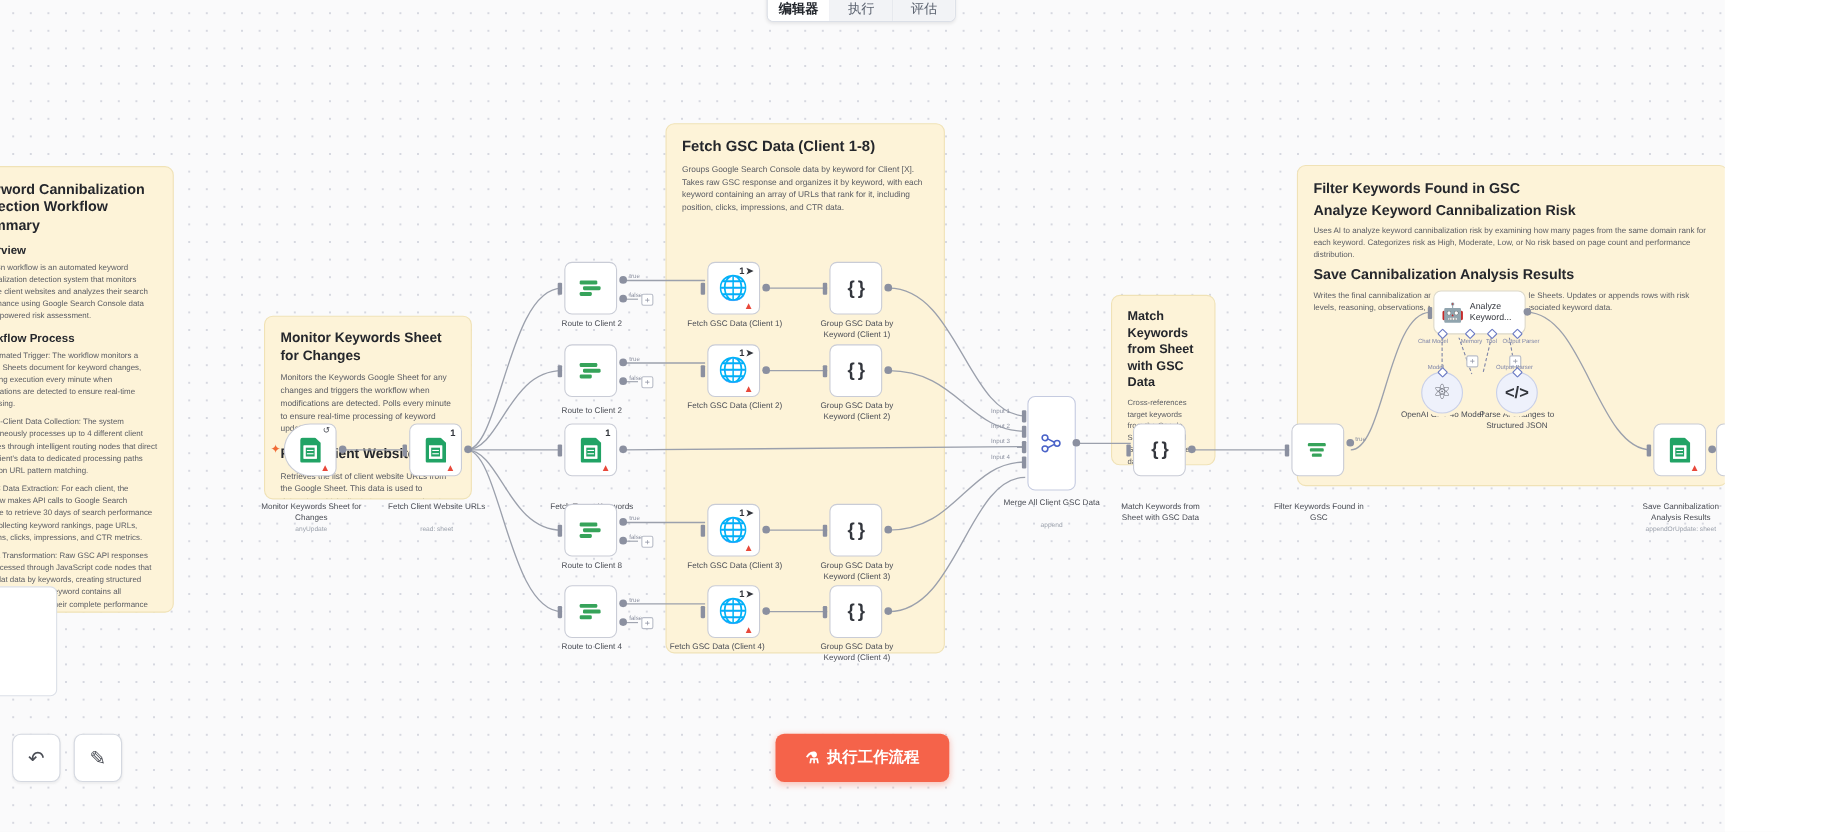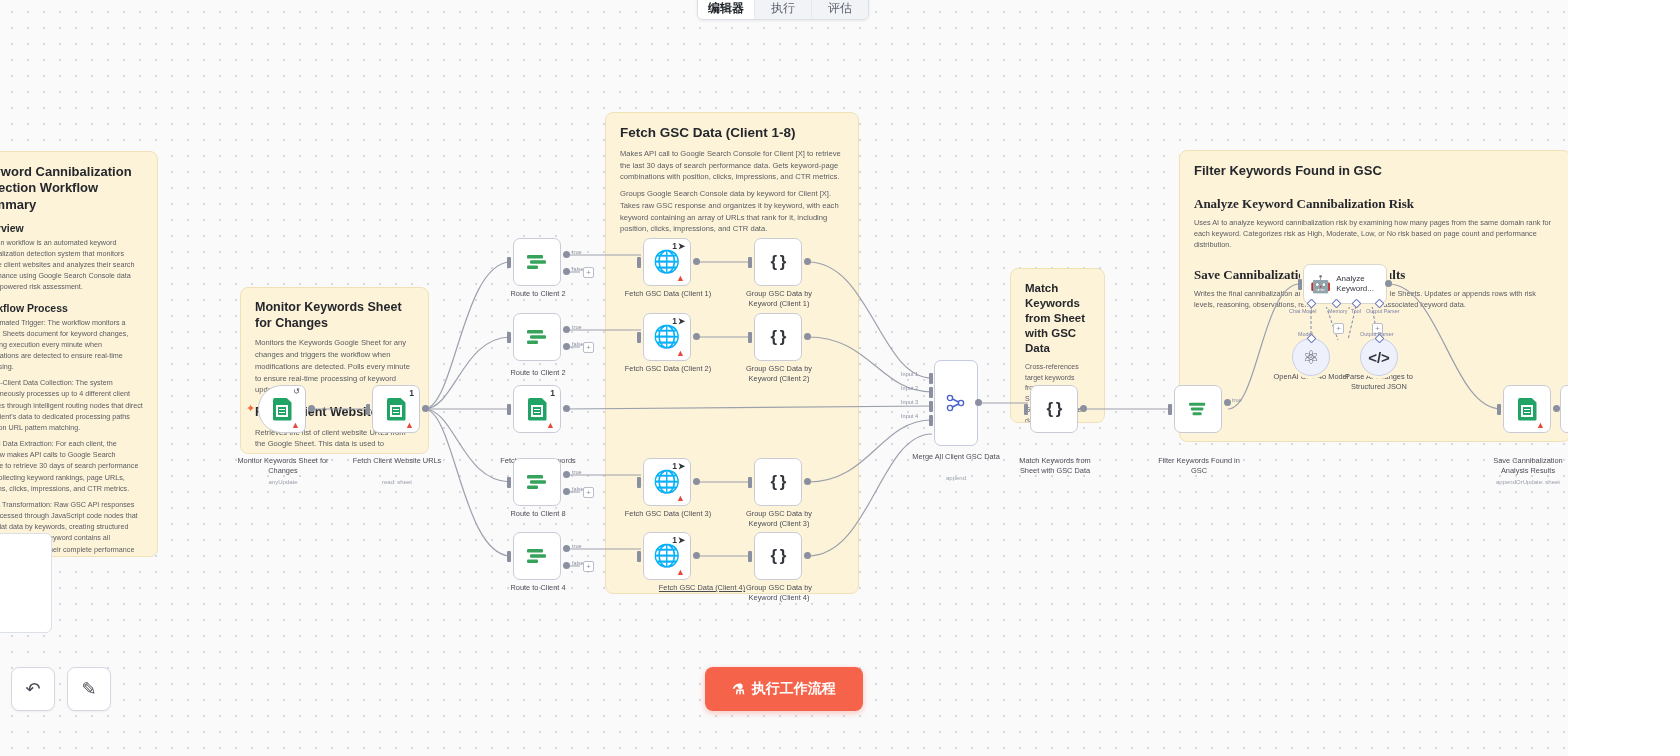--- a/index.html
+++ b/index.html
@@ -66,21 +66,21 @@
 
   #note-left h3 { font-size: 13px; }
   #note-mid h3 { font-size: 13.5px; }
   #note-right h3 { font-size: 13px; margin-bottom: 4px;}
   #note-monitor h3 { font-size: 12.5px; }
   #note-match h3 { font-size: 11.5px; line-height:1.3;}
   #note-match p { font-size: 7px; }
   #note-left h4 { font-size: 10.5px; }
   #note-left p { font-size: 7.2px; }
   #note-right p { font-size: 7.3px; }
-  #note-right h3.sub { margin-top: 17px; font-family: Liberation Serif, serif; }
+  #note-right h3.sub { margin-top: 4px; }
 
   
   .node {
     position: absolute; z-index: 10;
     width: 48px; height: 48px;
     background: #ffffff;
     border: 1px solid #c9ccd6;
     border-radius: 7px;
     display: flex; align-items: center; justify-content: center;
   }
@@ -277,21 +277,20 @@
     <h4>Workflow Process</h4>
     <p>1. Automated Trigger: The workflow monitors a Google Sheets document for keyword changes, triggering execution every minute when modifications are detected to ensure real-time processing.</p>
     <p>2. Multi-Client Data Collection: The system simultaneously processes up to 4 different client websites through intelligent routing nodes that direct each client's data to dedicated processing paths based on URL pattern matching.</p>
     <p>3. GSC Data Extraction: For each client, the workflow makes API calls to Google Search Console to retrieve 30 days of search performance data, collecting keyword rankings, page URLs, positions, clicks, impressions, and CTR metrics.</p>
     <p>4. Data Transformation: Raw GSC API responses are processed through JavaScript code nodes that group flat data by keywords, creating structured datasets where each keyword contains all competing URLs with their complete performance metrics.</p>
 
   </div>
 
   <div class="sticky" id="note-mid">
     <h3>Fetch GSC Data (Client 1-8)</h3>
-    <p>Makes API call to Google Search Console for Client [X] to retrieve the last 30 days of search performance data. Gets keyword-page combinations with position, clicks, impressions, and CTR metrics.</p>
     <p>Groups Google Search Console data by keyword for Client [X]. Takes raw GSC response and organizes it by keyword, with each keyword containing an array of URLs that rank for it, including position, clicks, impressions, and CTR data.</p>
   </div>
 
   <div class="sticky" id="note-right">
     <h3>Filter Keywords Found in GSC</h3>
     <h3 class="sub">Analyze Keyword Cannibalization Risk</h3>
     <p>Uses AI to analyze keyword cannibalization risk by examining how many pages from the same domain rank for each keyword. Categorizes risk as High, Moderate, Low, or No risk based on page count and performance distribution.</p>
     <h3 class="sub">Save Cannibalization Analysis Results</h3>
     <p>Writes the final cannibalization analysis results back to Google Sheets. Updates or appends rows with risk levels, reasoning, observations, remediation steps, and all associated keyword data.</p>
   </div>
@@ -435,21 +434,21 @@
   <div class="port" style="left:693px; top:478px;"></div>
   <div class="node-label" style="left:622px; top:509px;">Fetch GSC Data (Client 3)</div>
 
   <div class="node" style="left:643px; top:532px;">
     <div class="ic-globe">🌐</div>
     <div class="badge-count"><span>1</span>➤</div>
     <div class="warn">▲</div>
   </div>
   <div class="port in" style="left:637px; top:551px;"></div>
   <div class="port" style="left:693px; top:552px;"></div>
-  <div class="node-label" style="left:656px; top:583px;text-decoration:underline;">Fetch GSC Data (Client 4)</div>
+  <div class="node-label" style="left:606px; top:583px;">Fetch GSC Data (Client 4)</div>
 
   <div class="node" style="left:754px; top:238px;">
     <div class="ic-code">{ }</div>
   </div>
   <div class="port in" style="left:748px; top:257px;"></div>
   <div class="port" style="left:804px; top:258px;"></div>
   <div class="node-label" style="left:733px; top:289px;">Group GSC Data by Keyword (Client 1)</div>
 
   <div class="node" style="left:754px; top:313px;">
     <div class="ic-code">{ }</div>

